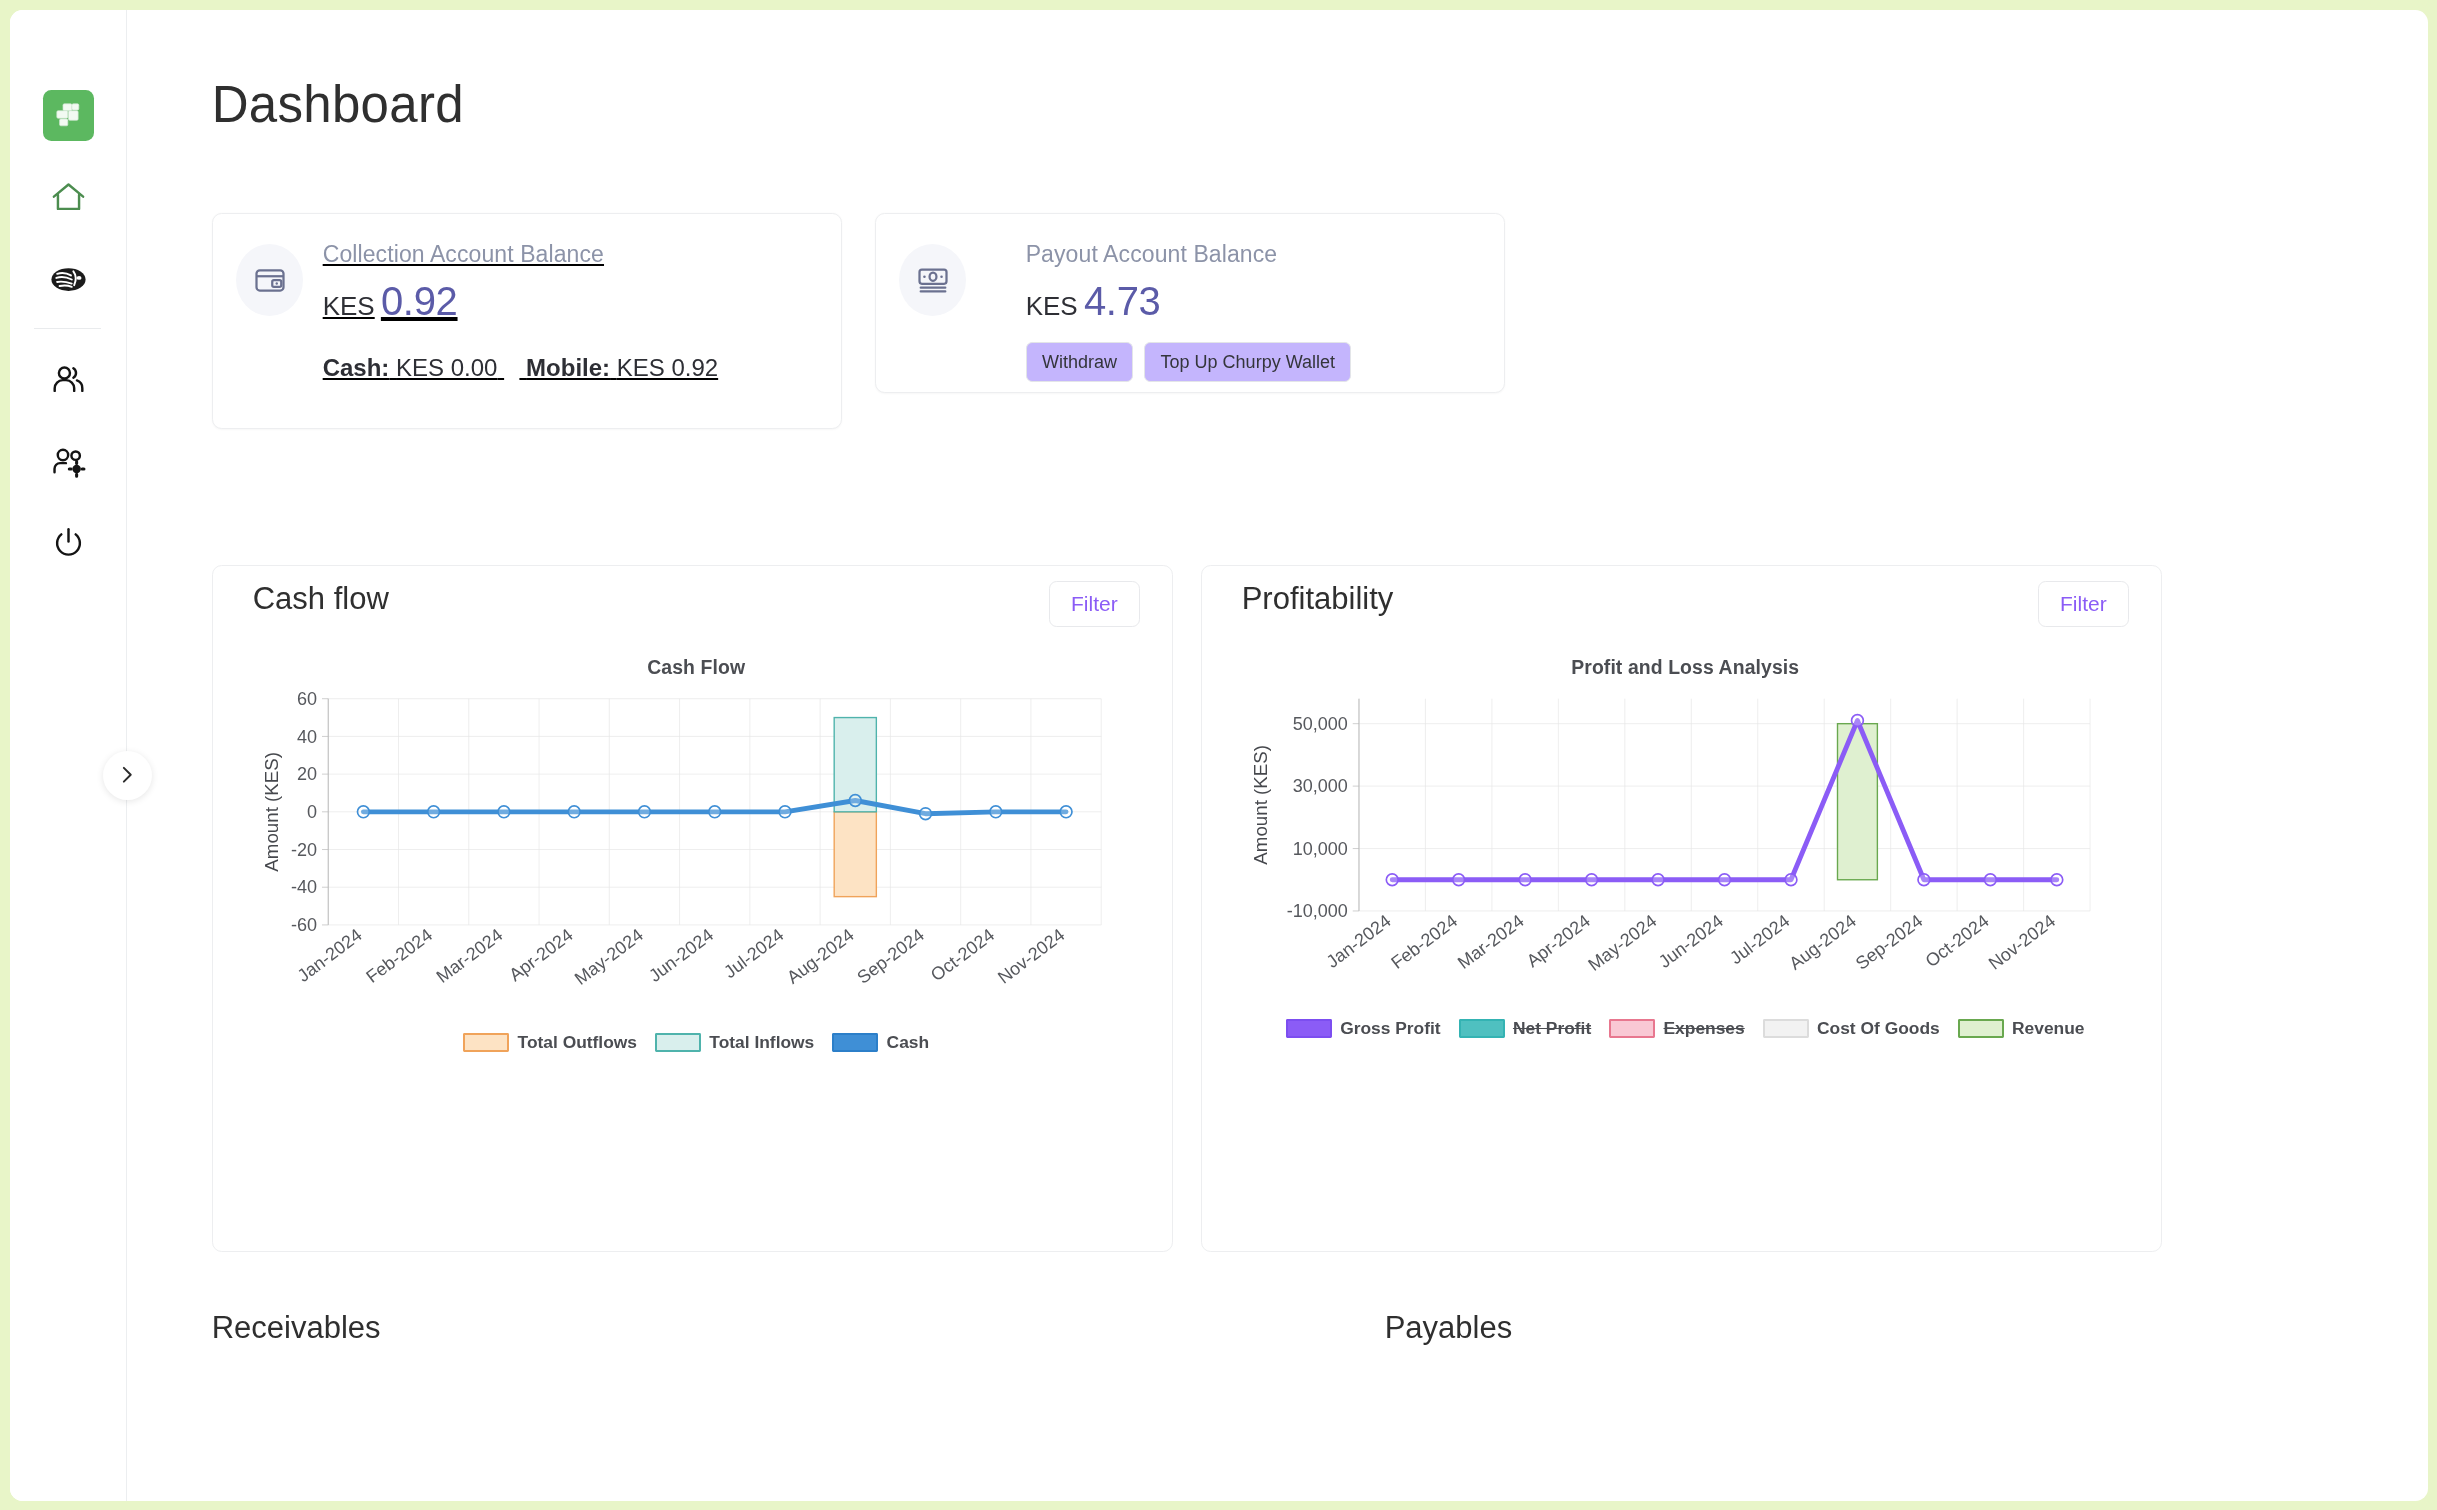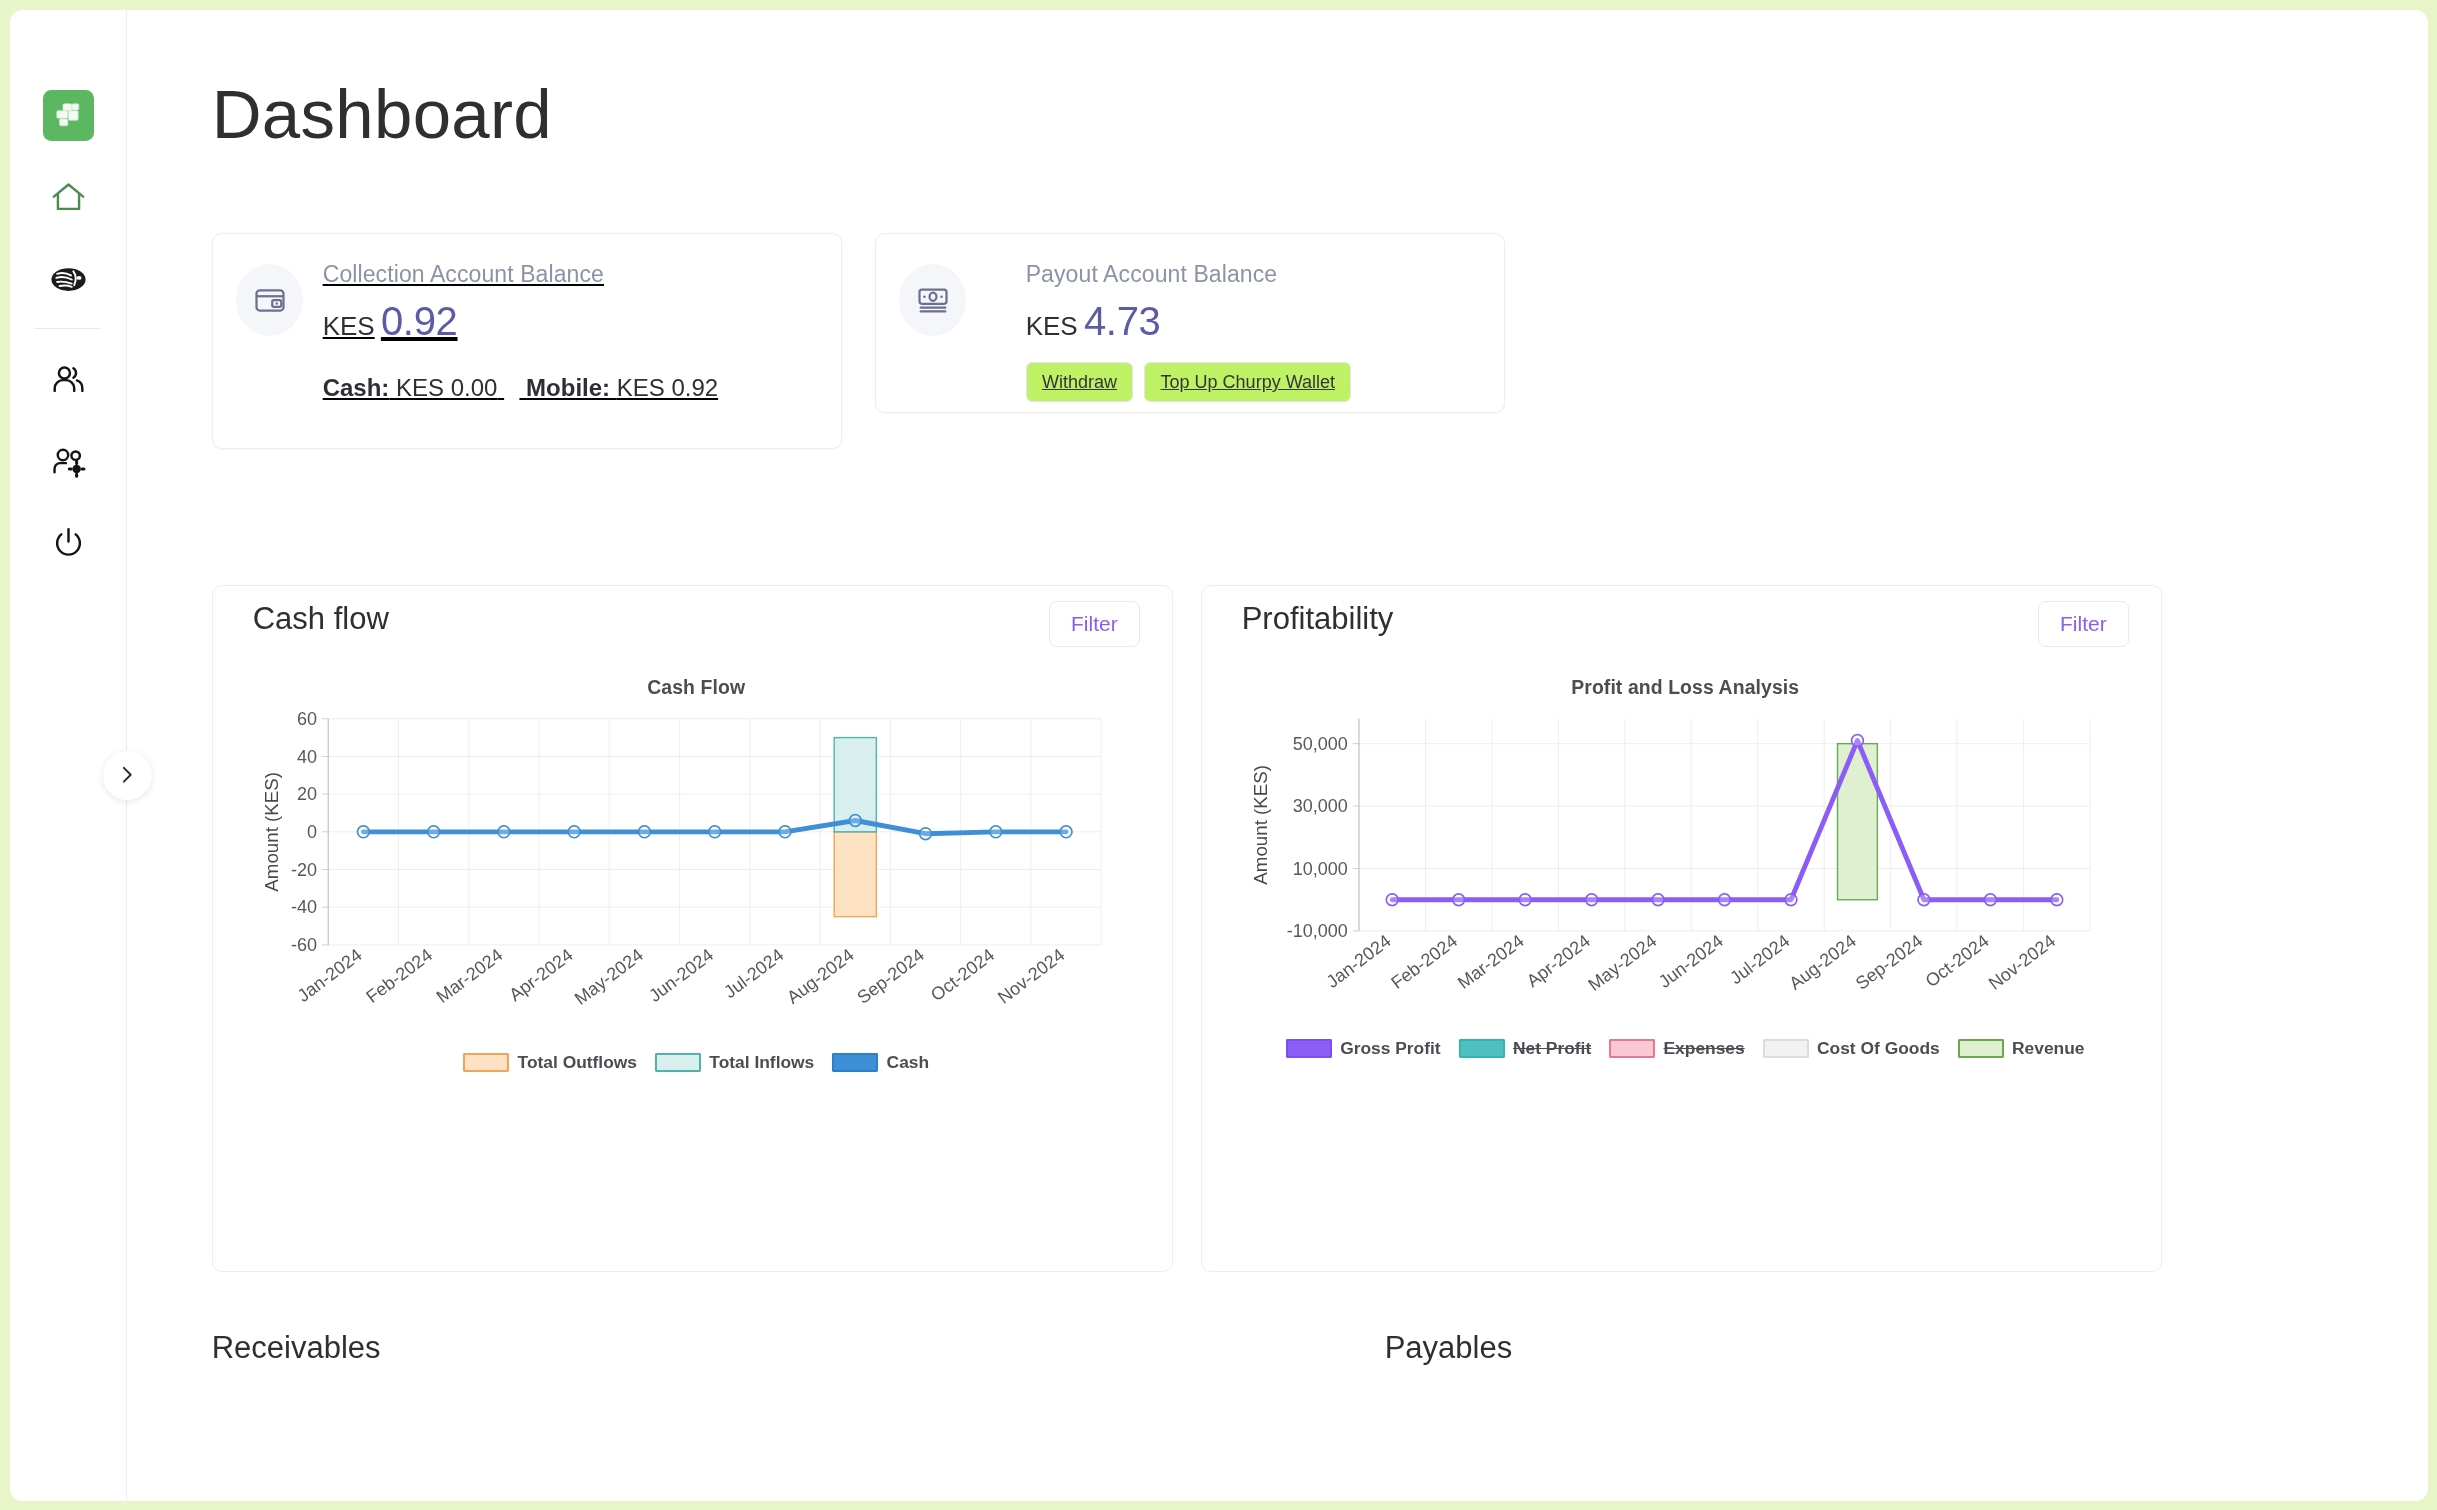--- a/index.html
+++ b/index.html
@@ -61,21 +61,21 @@
 
   
   #main {
     flex: 1 1 auto;
     height: 100%;
     padding: 0 0 0 85px;
     overflow: hidden;
     position: relative;
   }
   #page-title {
-    font-size: 69px;
+    font-size: 51px;
     font-weight: 300;
     color: #2f2f2f;
     letter-spacing: 0.3px;
     margin-top: 65px;
   }
 
   
   #balance-row {
     display: flex;
     gap: 33px;
@@ -131,29 +131,28 @@
   }
   .bc-sub b { font-weight: 700; }
   .bc-sub .gap { display:inline-block; width: 15.3px; }
   .bc-actions {
     margin-top: 18px;
     display: flex;
     gap: 11px;
   }
   .pill-btn {
     border: 1.4px solid #e3e5e8;
-    background: #bef264;
+    background: #c4b5fd;
     border-radius: 6.2px;
     padding: 8.3px 15.3px;
     font-size: 18px;
     color: #34353b;
     font-family: "Liberation Sans", sans-serif;
     cursor: pointer;
     white-space: nowrap;
-    text-decoration: underline;
   }
 
   
   #charts-row {
     display: flex;
     gap: 28px;
     margin-top: 136px;
   }
   .chart-panel {
     background: #fff;

